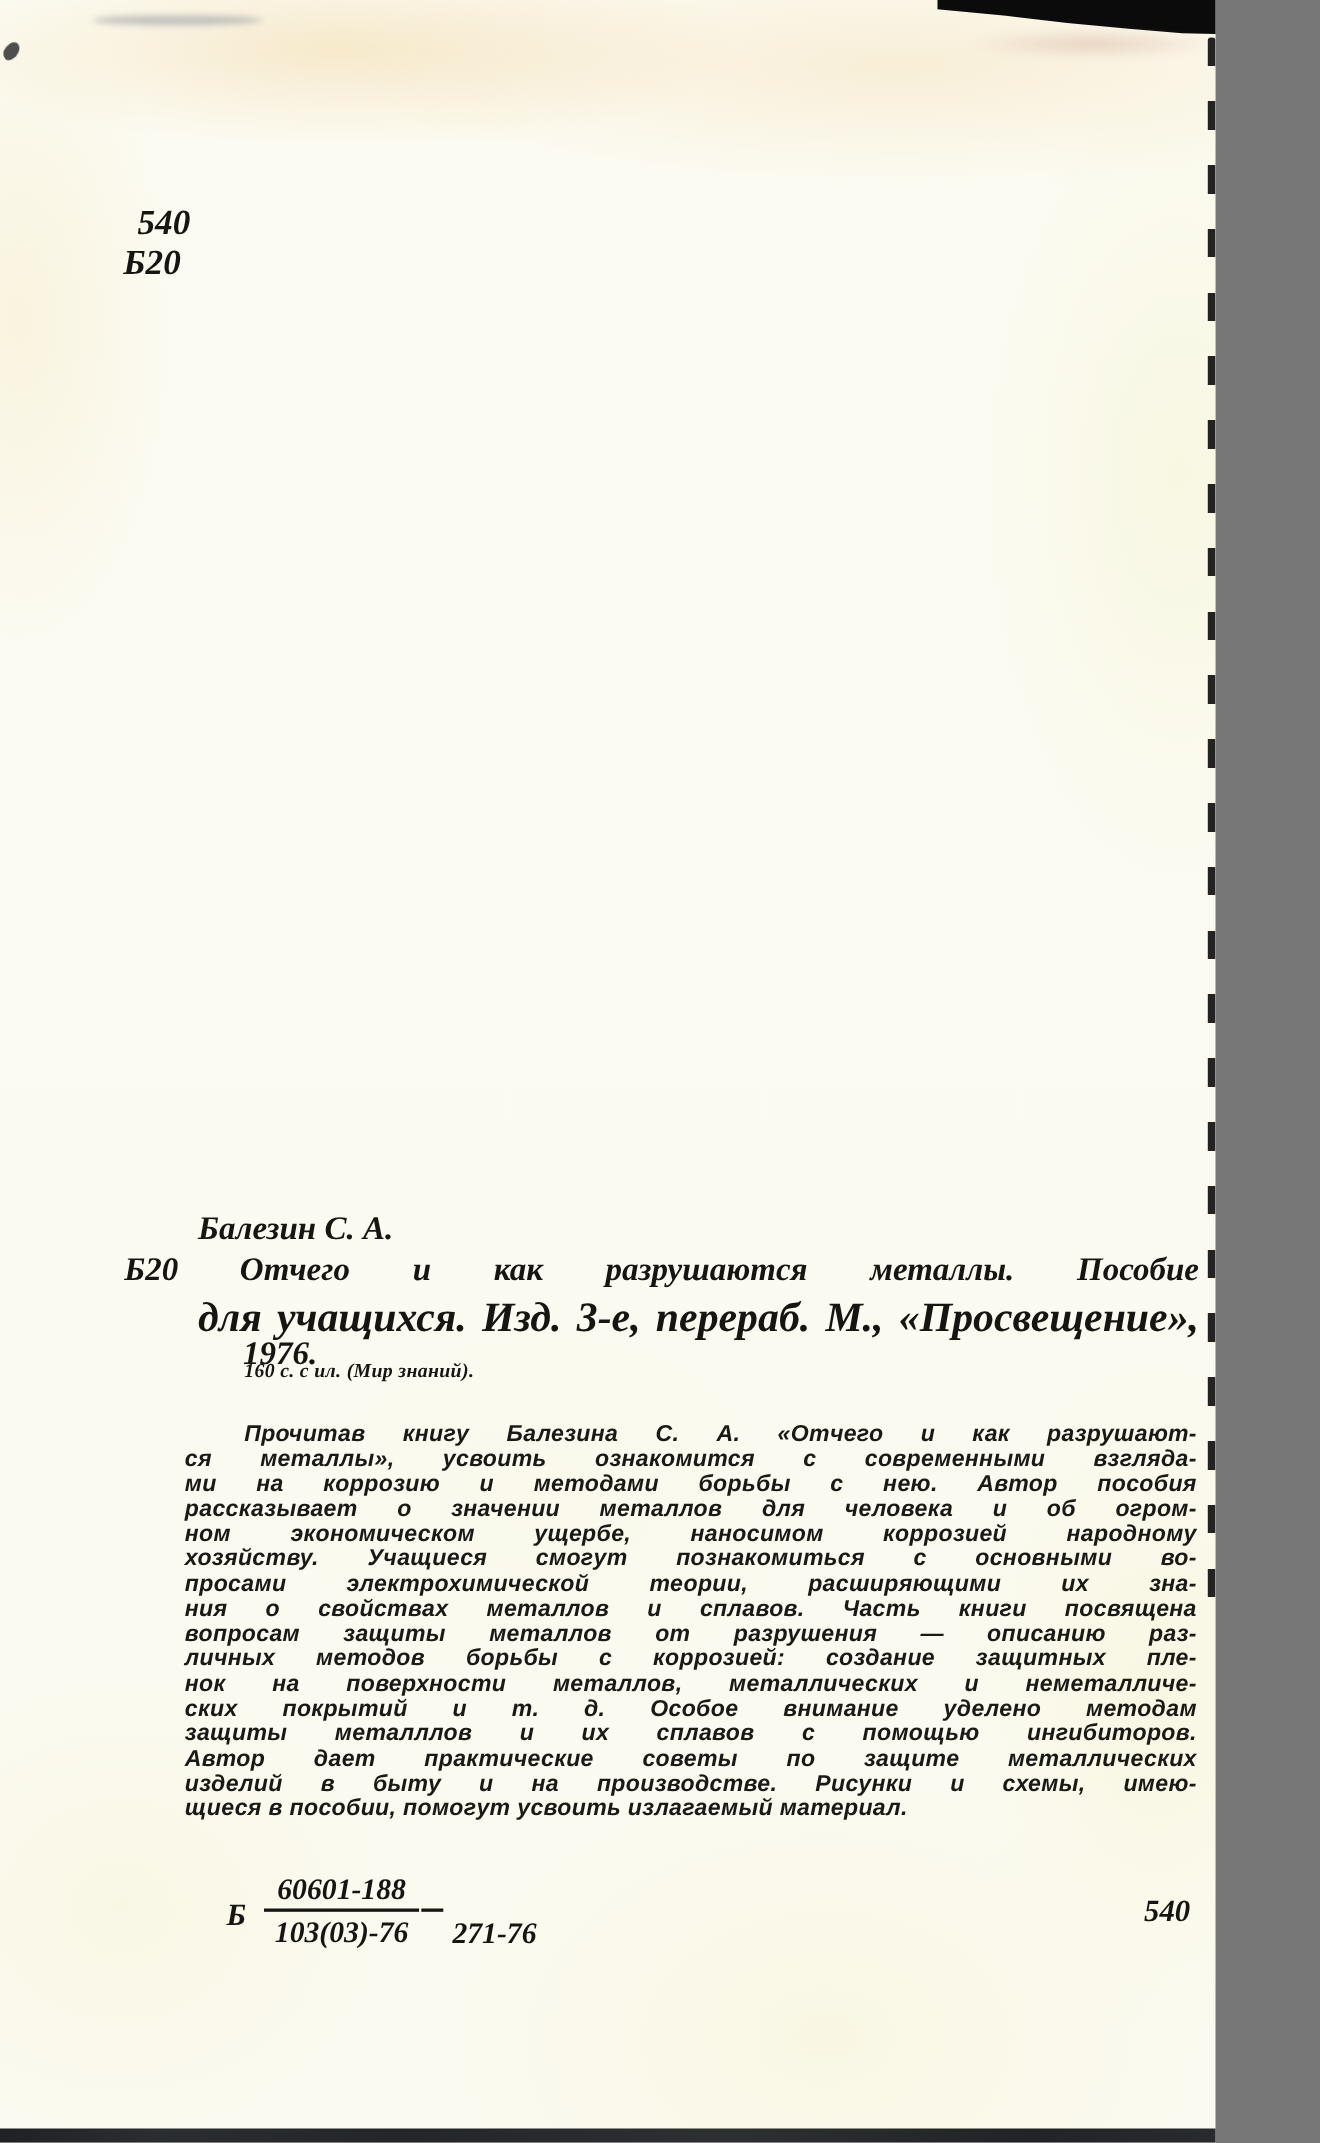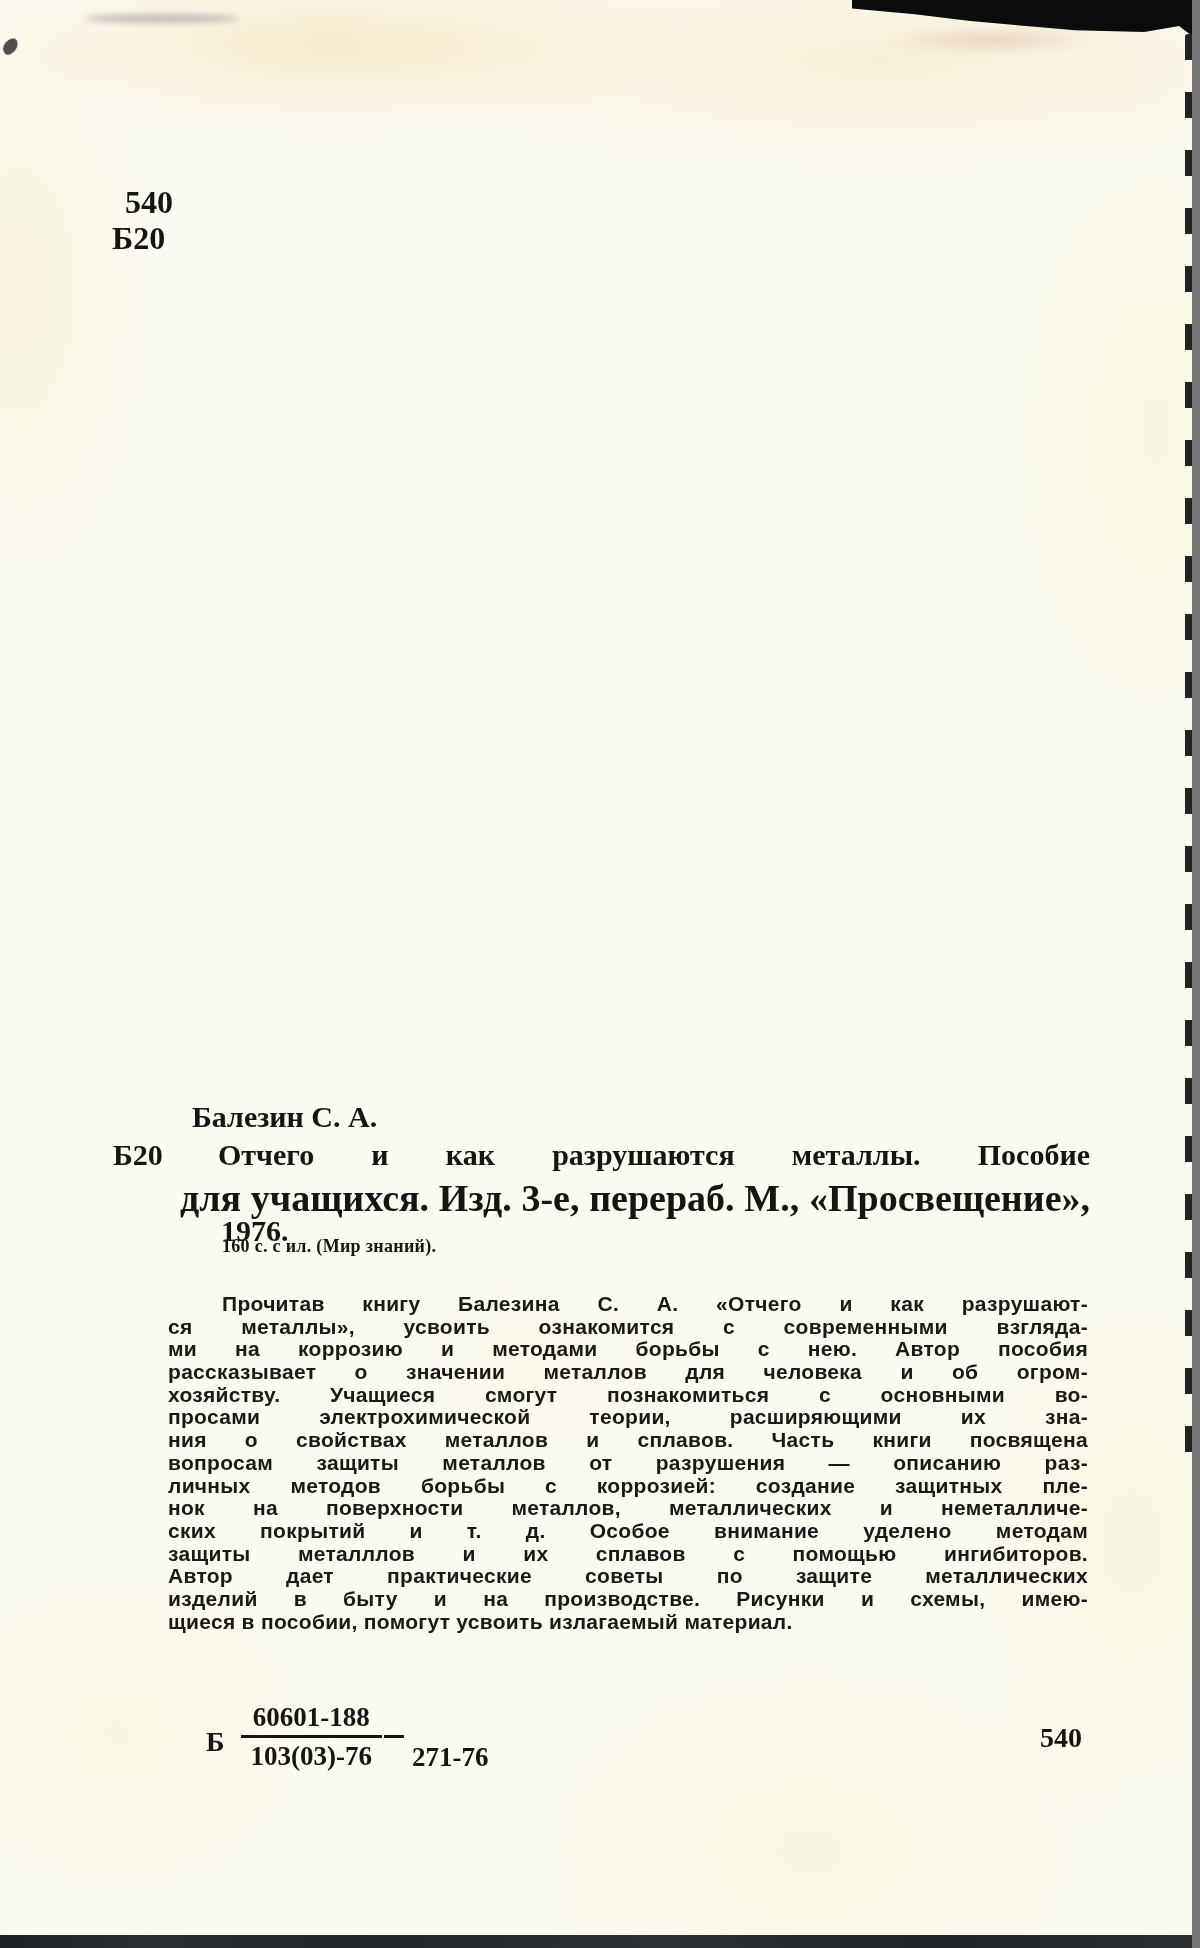--- a/index.html
+++ b/index.html
@@ -1,31 +1,32 @@
 <!DOCTYPE html>
 <html><head>
 <meta charset="utf-8">
 <style>
   html,body{margin:0;padding:0;background:#777;}
   #scan{
     position:relative;
-    width:1192px;height:1948px;
+    width:1105px;height:1948px;
     overflow:hidden;
     color:#171511;
     background:
       radial-gradient(ellipse 520px 130px at 28% 45px, rgba(243,222,178,.60), transparent 70%),
       radial-gradient(ellipse 720px 160px at 74% 60px, rgba(245,228,192,.55), transparent 70%),
       radial-gradient(ellipse 200px 430px at 18px 290px, rgba(246,237,203,.50), transparent 72%),
       radial-gradient(ellipse 260px 520px at 97% 430px, rgba(243,243,206,.45), transparent 72%),
       radial-gradient(ellipse 320px 280px at 10% 89%, rgba(246,242,210,.40), transparent 72%),
       radial-gradient(ellipse 460px 320px at 68% 95%, rgba(247,243,212,.45), transparent 72%),
       radial-gradient(ellipse 250px 430px at 95% 79%, rgba(246,244,212,.50), transparent 72%),
       radial-gradient(ellipse 300px 220px at 45% 70%, rgba(248,246,222,.30), transparent 75%),
       linear-gradient(#fcfbf3,#fbfaf0);
     font-family:"Liberation Serif","DejaVu Serif",serif;
+    font-style:italic;
   }
   .abs{position:absolute;}
   
   .edge-top-right{
     left:852px;top:0;width:348px;height:42px;background:#0b0b0b;
     clip-path:polygon(0 0,100% 0,100% 100%,94% 62%,84% 76%,64% 72%,50% 62%,34% 50%,18% 34%,0 20%);
   }
   .edge-right-dashes{
     right:0;top:34px;width:7px;height:1420px;
     background:repeating-linear-gradient(180deg,#101010 0 26px,transparent 26px 58px);
@@ -44,21 +45,21 @@
     border-radius:50%;filter:blur(3px);opacity:.8;
   }
   .pink-smear{
     left:878px;top:26px;width:230px;height:28px;border-radius:50%;
     background:radial-gradient(ellipse,rgba(203,158,140,.38),transparent 70%);
     filter:blur(4px);
   }
   
   .call-number{left:112px;top:184px;font-weight:bold;font-size:32px;line-height:36px;}
   .call-number .l1{padding-left:13px;}
-  .author{left:180px;top:1100px;font-weight:bold;font-size:30px;margin-left:12px;}
+  .author{left:180px;top:1100px;font-weight:bold;font-size:30px;}
   .entry-code{left:113px;top:1138px;font-weight:bold;font-size:30px;}
   .title-l1{left:218px;top:1138px;width:872px;font-weight:bold;font-size:30px;
             text-align:justify;text-align-last:justify;}
   .title-l2{left:180px;top:1176px;width:910px;font-weight:bold;font-size:38px;
             text-align:justify;text-align-last:justify;}
   .title-l3{left:180px;top:1214px;font-weight:bold;font-size:30px;margin-left:41px;}
   .collation{left:222px;top:1236px;font-weight:bold;font-size:18px;letter-spacing:.3px;}
   .annotation{left:168px;top:1293px;width:920px;
     font-family:"Liberation Sans","DejaVu Sans",sans-serif;
     font-weight:bold;font-size:21px;line-height:22.7px;letter-spacing:.3px;color:#1b1915;}
@@ -99,20 +100,21 @@
   <div class="abs title-l1">Отчего и как разрушаются металлы. Пособие</div>
   <div class="abs title-l2">для учащихся. Изд. 3-е, перераб. М., «Просвещение»,</div>
   <div class="abs title-l3">1976.</div>
   <div class="abs collation">160 с. с ил. (Мир знаний).</div>
 
   <div class="abs annotation">
     <div class="ln first">Прочитав книгу Балезина С. А. «Отчего и как разрушают-</div>
     <div class="ln">ся металлы», усвоить ознакомится с современными взгляда-</div>
     <div class="ln">ми на коррозию и методами борьбы с нею. Автор пособия</div>
     <div class="ln">рассказывает о значении металлов для человека и об огром-</div>
+    <div class="ln">ном экономическом ущербе, наносимом коррозией народному</div>
     <div class="ln">хозяйству. Учащиеся смогут познакомиться с основными во-</div>
     <div class="ln">просами электрохимической теории, расширяющими их зна-</div>
     <div class="ln">ния о свойствах металлов и сплавов. Часть книги посвящена</div>
     <div class="ln">вопросам защиты металлов от разрушения — описанию раз-</div>
     <div class="ln">личных методов борьбы с коррозией: создание защитных пле-</div>
     <div class="ln">нок на поверхности металлов, металлических и неметалличе-</div>
     <div class="ln">ских покрытий и т. д. Особое внимание уделено методам</div>
     <div class="ln">защиты металллов и их сплавов с помощью ингибиторов.</div>
     <div class="ln">Автор дает практические советы по защите металлических</div>
     <div class="ln">изделий в быту и на производстве. Рисунки и схемы, имею-</div>

